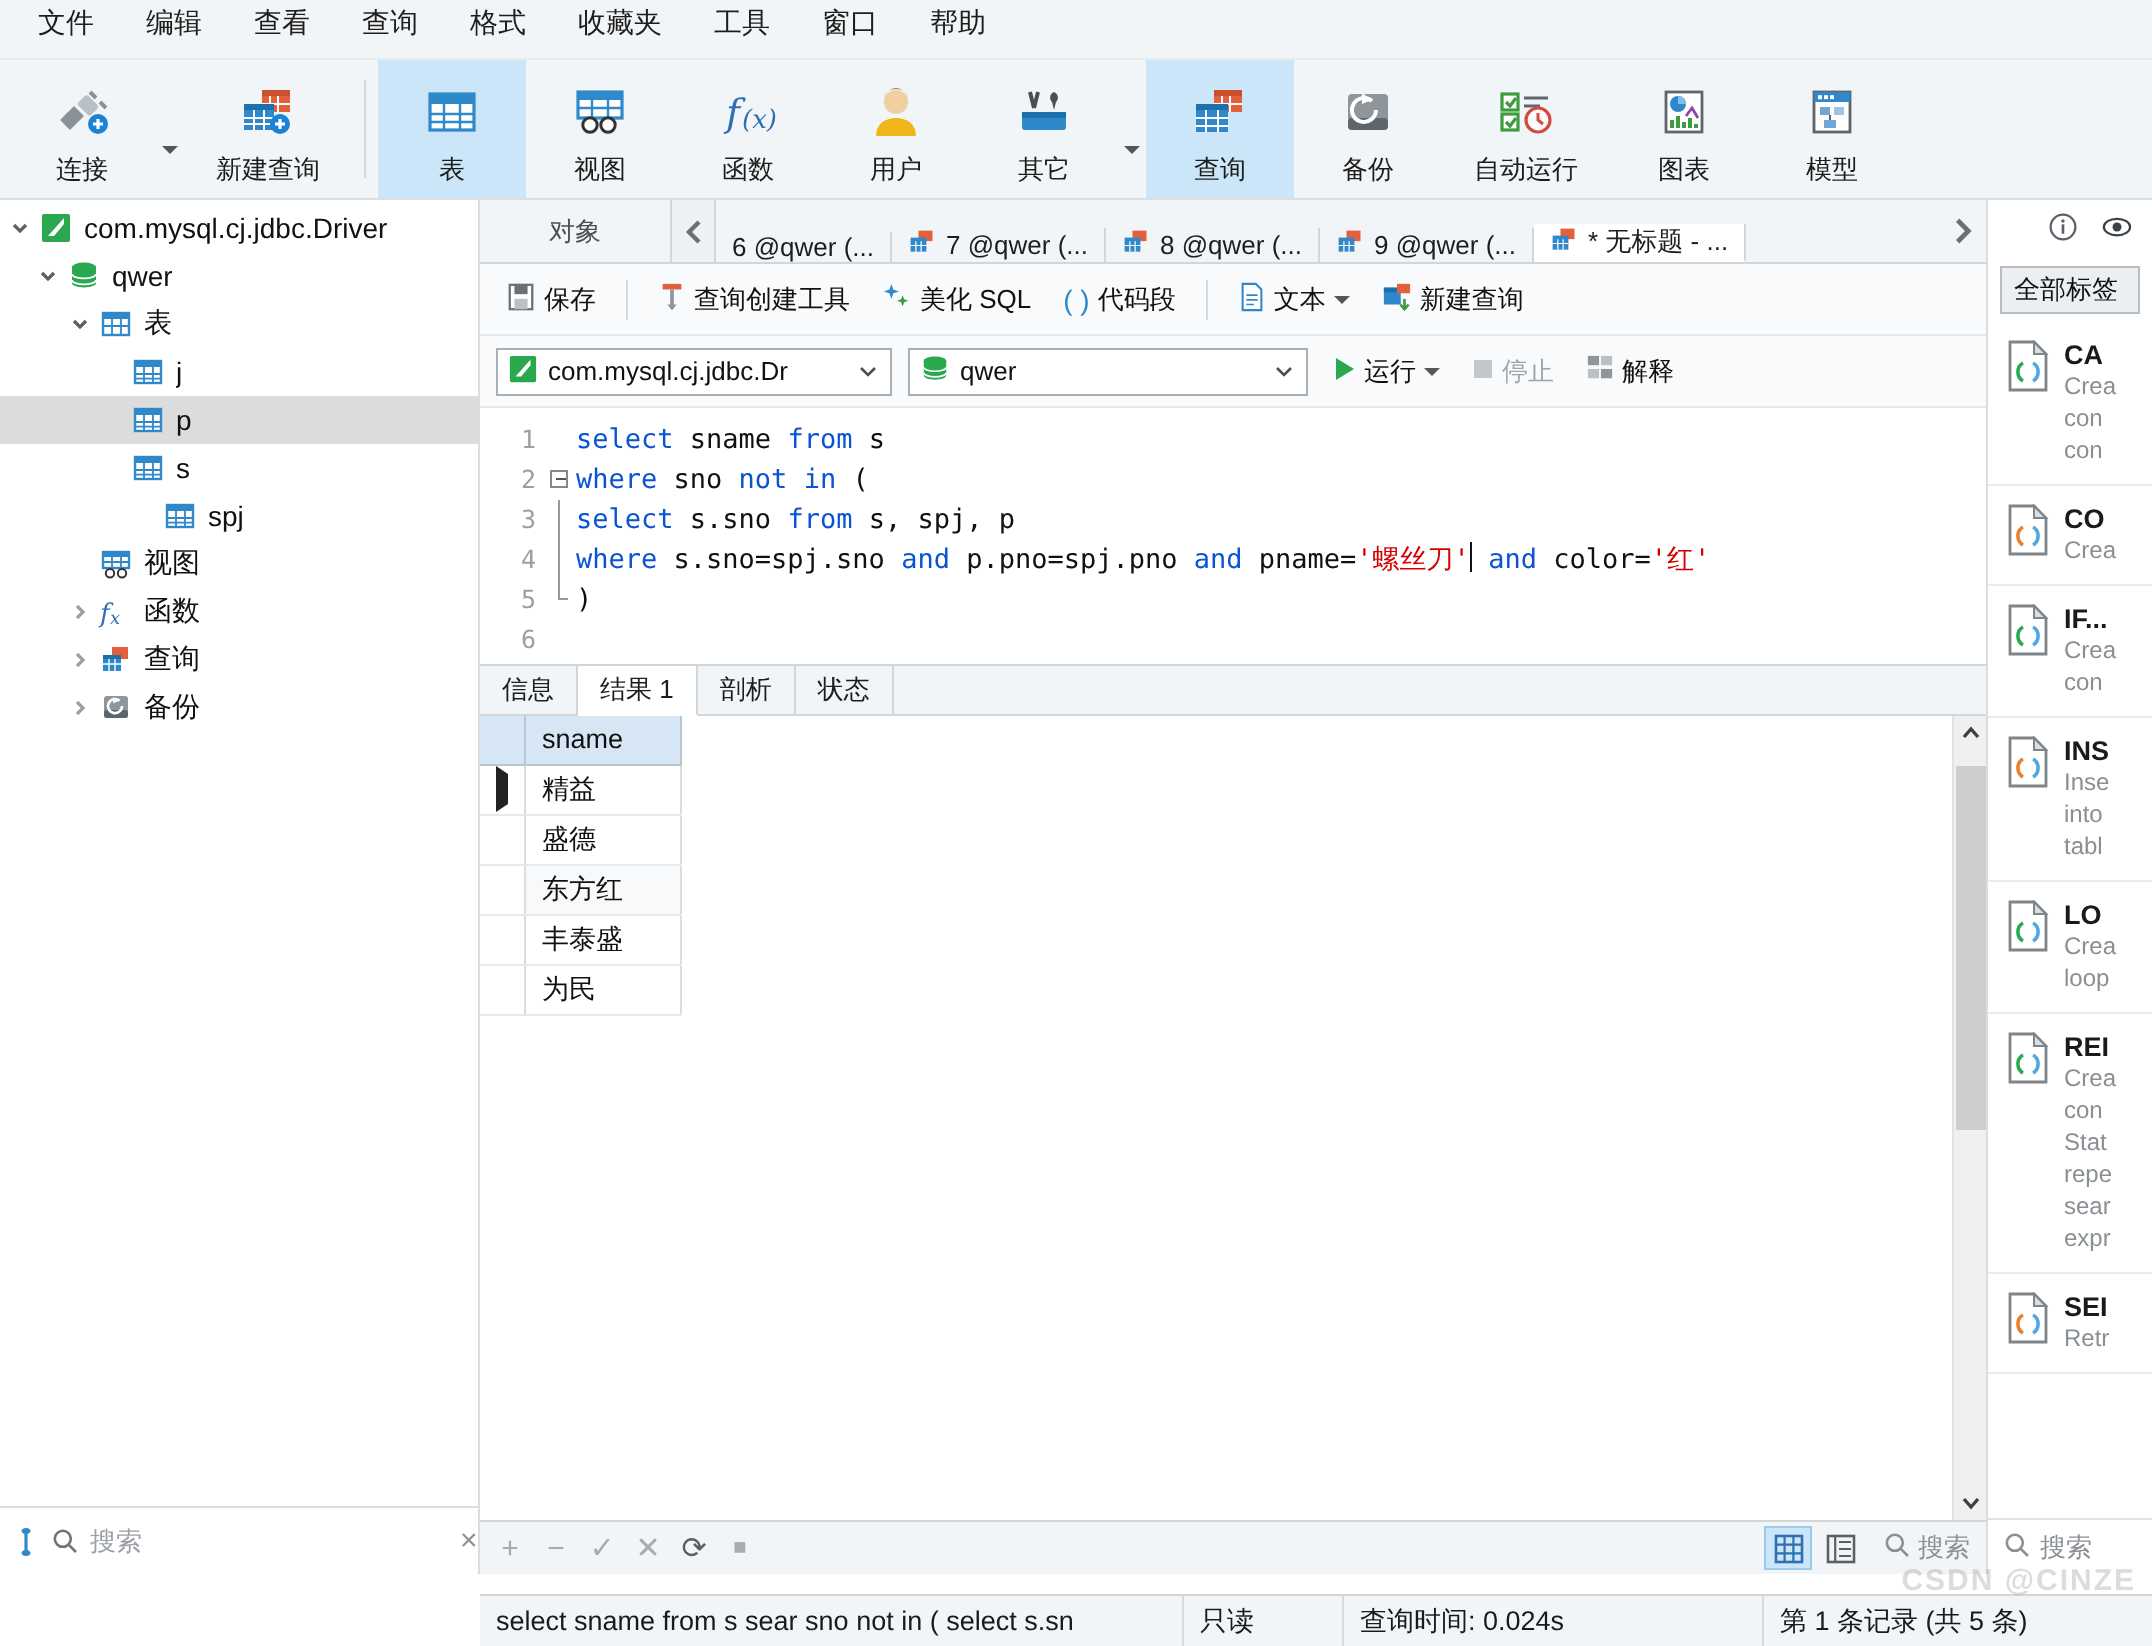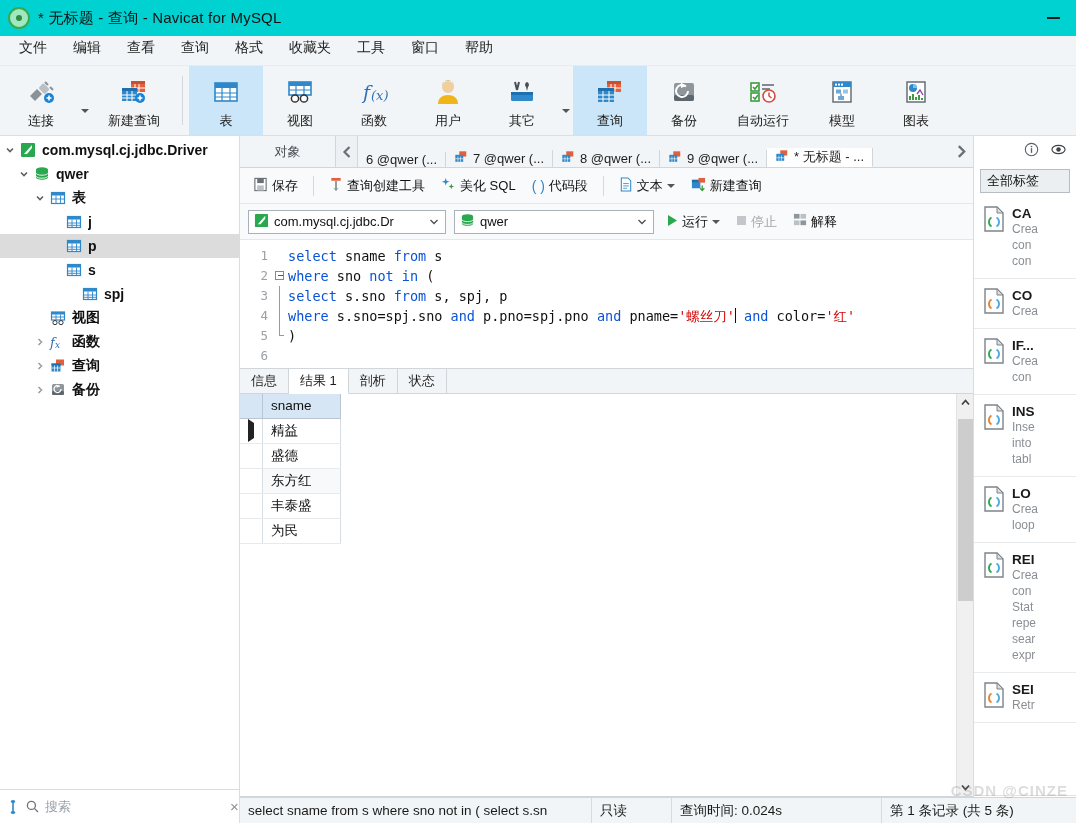--- a/index.html
+++ b/index.html
@@ -72,21 +72,21 @@
   }
   .tree { flex: 1; overflow: hidden; padding-top: 2px; }
   .tree-row {
     display: flex; align-items: center; height: 24px; padding-right: 4px;
     font-size: 14px; color: #111; cursor: default; white-space: nowrap;
   }
   .tree-row.selected { background: #dcdcdc; }
   .twisty { width: 16px; display:flex; align-items:center; justify-content:center; flex:none; }
   .twisty svg { display: block; }
   .tnode-icon { width: 20px; display: flex; align-items: center; justify-content: center; flex: none; margin-right: 4px; }
-  .tlabel { overflow: hidden; text-overflow: ellipsis; font-weight: bold; }
+  .tlabel { overflow: hidden; text-overflow: ellipsis; }
 
   .leftsearch {
     height: 34px; border-top: 1px solid #d8dde1; background: #fff;
     display: flex; align-items: center; padding: 0 6px; gap: 6px;
   }
   .leftsearch .ls-ico { width: 16px; display:flex; align-items:center; justify-content:center; }
   .leftsearch input {
     flex: 1; border: none; outline: none; font-size: 13px; color: #111;
     font-family: inherit; background: transparent;
   }
@@ -253,21 +253,21 @@
   }
   .st-cell { padding: 0 8px; border-right: 1px solid #d6dbdf; height: 26px;
              display:flex; align-items:center; white-space: nowrap; overflow: hidden; }
   .st-sql { width: 352px; }
   .st-ro { width: 80px; }
   .st-time { width: 210px; }
   .st-rec { flex: 1; border-right: none; }
 
   
   .rightpane {
-    width: 103px; border-left: 1px solid #d8dde1; background: #fff;
+    width: 83px; border-left: 1px solid #d8dde1; background: #fff;
     display: flex; flex-direction: column; overflow: hidden;
   }
   .rp-head {
     height: 30px; display: flex; align-items: center; justify-content: flex-end;
     gap: 12px; padding-right: 10px; background: #fff;
   }
   .rp-head .ri { color: #5a6066; cursor: default; }
   .rp-filter {
     margin: 3px 6px 4px 6px; height: 24px; border: 1px solid #b7bdc2; background: #eceff1;
     display: flex; align-items: center; padding-left: 6px; font-size: 13px; color: #111;
@@ -289,29 +289,20 @@
   .wm {
     position: absolute; right: 8px; bottom: 24px; font-size: 15px; letter-spacing: 1px;
     color: rgba(130,130,130,.28); font-weight: bold; pointer-events: none; user-select: none;
   }
 </style>
 </head>
 <body>
 
 <div id="app">
 
-  <div class="titlebar">
-    <div class="app-logo">
-        <span class="dot"></span>
-      </div>
-    <span class="title-text">* 无标题 - 查询 - Navicat for MySQL</span>
-    <div class="min-btn">
-        <i></i>
-      </div>
-  </div>
 
   <div class="menubar">
     <div class="menu-item">文件</div>
     <div class="menu-item">编辑</div>
     <div class="menu-item">查看</div>
     <div class="menu-item">查询</div>
     <div class="menu-item">格式</div>
     <div class="menu-item">收藏夹</div>
     <div class="menu-item">工具</div>
     <div class="menu-item">窗口</div>
@@ -466,52 +457,52 @@
           <path d="M21 12.5V16l2.5 2" stroke="#d24b3c" stroke-width="1.5" fill="none"></path>
         </svg>
       </div>
       <div class="tb-label">自动运行</div>
     </div>
 
     <div class="tb-btn">
       <div class="tb-icon">
         <svg width="26" height="24" viewBox="0 0 26 24">
           <rect x="4" y="2" width="18" height="20" fill="#fff" stroke="#5d666d" stroke-width="1.4"></rect>
+          <circle cx="10" cy="8" r="4" fill="#2f88c9"></circle>
+          <path d="M10 4a4 4 0 0 1 4 4h-4z" fill="#7fc0e8"></path>
+          <path d="M14 14 l3-4 3 5" stroke="#8e44ad" stroke-width="1.4" fill="none"></path>
+          <g fill="#3d9c40">
+              <rect x="6" y="16" width="2" height="4"></rect>
+              <rect x="9" y="14" width="2" height="6"></rect>
+              <rect x="12" y="17" width="2" height="3"></rect>
+              <rect x="15" y="15" width="2" height="5"></rect>
+              <rect x="18" y="18" width="2" height="2"></rect>
+            </g>
+        </svg>
+      </div>
+      <div class="tb-label">图表</div>
+    </div>
+
+    <div class="tb-btn">
+      <div class="tb-icon">
+        <svg width="26" height="24" viewBox="0 0 26 24">
+          <rect x="4" y="2" width="18" height="20" fill="#fff" stroke="#5d666d" stroke-width="1.4"></rect>
           <rect x="4" y="2" width="18" height="5" fill="#2f88c9"></rect>
           <g fill="#fff">
               <rect x="6" y="3.6" width="2" height="2"></rect>
               <rect x="9" y="3.6" width="2" height="2"></rect>
               <rect x="12" y="3.6" width="2" height="2"></rect>
             </g>
           <rect x="7" y="9.5" width="5" height="4" fill="#6fa8d6"></rect>
           <rect x="14" y="9.5" width="5" height="4" fill="#9fc3e3"></rect>
           <rect x="9" y="16" width="6" height="4" fill="#6fa8d6"></rect>
           <path d="M12 13.5v2.5" stroke="#5d666d" stroke-width="1"></path>
         </svg>
       </div>
       <div class="tb-label">模型</div>
-    </div>
-
-    <div class="tb-btn">
-      <div class="tb-icon">
-        <svg width="26" height="24" viewBox="0 0 26 24">
-          <rect x="4" y="2" width="18" height="20" fill="#fff" stroke="#5d666d" stroke-width="1.4"></rect>
-          <circle cx="10" cy="8" r="4" fill="#2f88c9"></circle>
-          <path d="M10 4a4 4 0 0 1 4 4h-4z" fill="#7fc0e8"></path>
-          <path d="M14 14 l3-4 3 5" stroke="#8e44ad" stroke-width="1.4" fill="none"></path>
-          <g fill="#3d9c40">
-              <rect x="6" y="16" width="2" height="4"></rect>
-              <rect x="9" y="14" width="2" height="6"></rect>
-              <rect x="12" y="17" width="2" height="3"></rect>
-              <rect x="15" y="15" width="2" height="5"></rect>
-              <rect x="18" y="18" width="2" height="2"></rect>
-            </g>
-        </svg>
-      </div>
-      <div class="tb-label">图表</div>
     </div>
   </div>
 
   <div class="body">
 
     <div class="leftpane">
       <div class="tree">
 
         <div class="tree-row" style="padding-left:2px">
           <span class="twisty">
@@ -1157,20 +1148,20 @@
               <path d="M8.4 8.4 L12 12" stroke="#8b9096" stroke-width="1.3"></path>
             </svg>
         </span>
         <span>搜索</span>
       </div>
     </div>
 
   </div>
 
   <div class="statusbar">
-    <div class="st-cell st-sql">select sname from s where sno not in ( select s.sn</div>
+    <div class="st-cell st-sql">select sname from s sear sno not in ( select s.sn</div>
     <div class="st-cell st-ro">只读</div>
     <div class="st-cell st-time">查询时间: 0.024s</div>
     <div class="st-cell st-rec">第 1 条记录 (共 5 条)</div>
   </div>
 
   <div class="wm">CSDN @CINZE</div>
 </div>
 
 </body></html>

